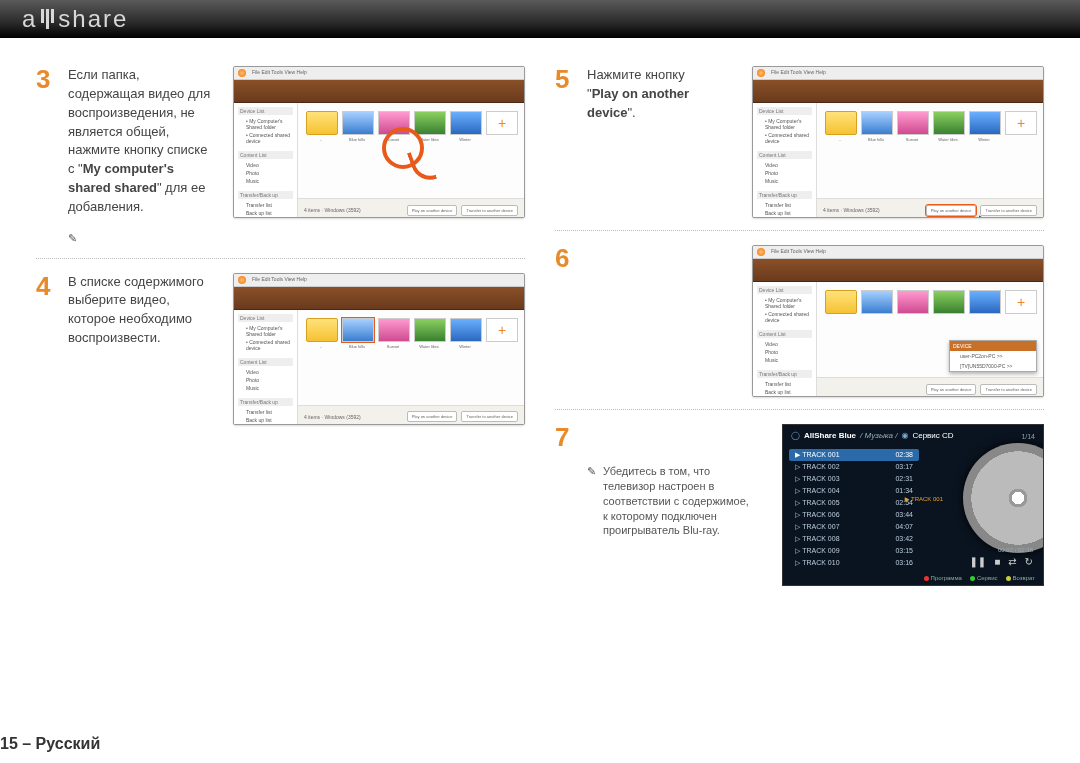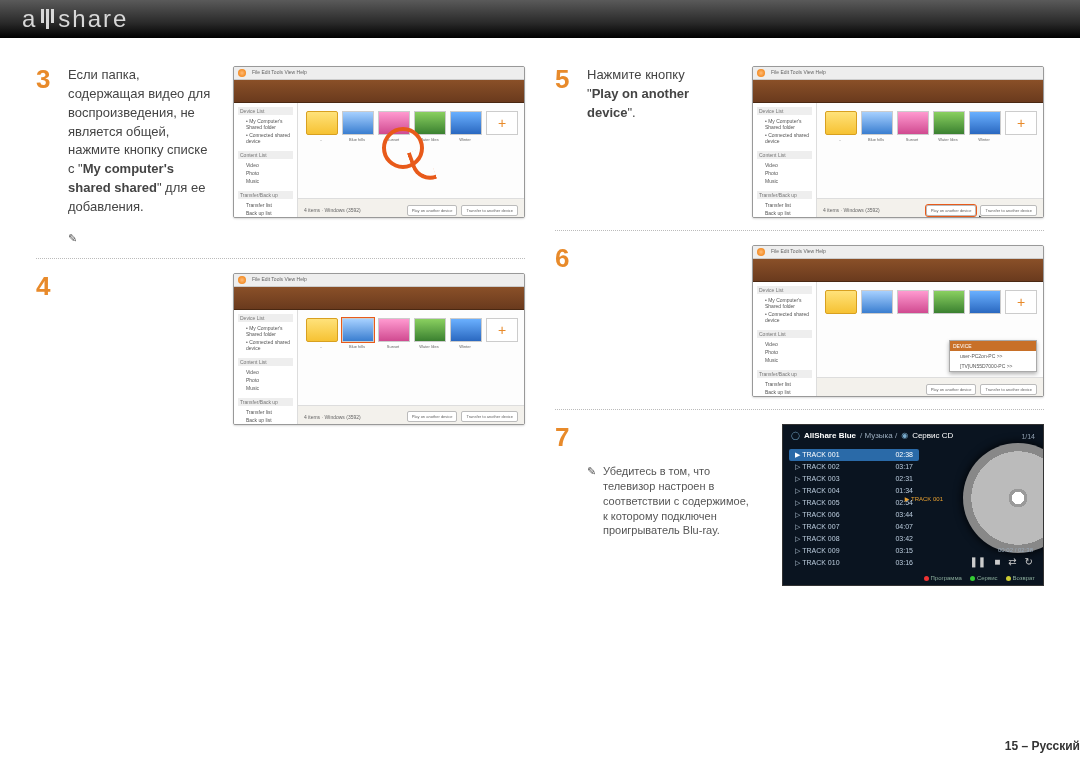--- a/index.html
+++ b/index.html
@@ -48,35 +48,35 @@
   .ring{position:absolute;width:34px;height:34px;border:4px solid #e85a1a;border-radius:50%;background:transparent;}
   .ring::after{content:"";position:absolute;width:16px;height:30px;border:4px solid #e85a1a;border-top:none;border-right:none;border-radius:0 0 0 20px;left:26px;top:18px;transform:rotate(-20deg);}
   .popup{position:absolute;right:6px;bottom:28px;width:86px;background:#fff;border:1px solid #aaa;box-shadow:0 2px 4px rgba(0,0,0,0.3);font-size:5px;}
   .popup .ph{background:#c87028;color:#fff;padding:2px 3px;}
   .popup .pi{padding:2px 3px 2px 10px;color:#555;}
   .cursor{position:absolute;width:0;height:0;}
   .cursor svg{width:10px;height:14px;}
   
   .tv{width:260px;height:160px;background:#0a1420;border:1px solid #333;color:#ccc;font-size:7px;position:relative;margin-left:auto;overflow:hidden;}
   .tv .top{padding:6px 8px;font-size:8px;color:#fff;display:flex;align-items:center;gap:4px;}
-  .tv .top .crumb{color:#9ab;}
+  .tv .top .crumb{color:#9ab;font-style:italic;}
   .tv .count{position:absolute;right:8px;top:8px;font-size:7px;color:#9ab;}
   .tv .list{position:absolute;left:6px;top:24px;width:130px;}
   .tv .row{display:flex;justify-content:space-between;padding:2px 6px;font-size:7px;color:#bcd;}
   .tv .row.sel{background:#2a6aa8;color:#fff;border-radius:2px;}
   .tv .disc{position:absolute;right:-30px;top:18px;width:110px;height:110px;border-radius:50%;background:radial-gradient(circle,#fff 0 8%,#999 8% 12%,#bbb 12% 60%,#888 60% 100%);box-shadow:0 0 10px #000;}
   .tv .np{position:absolute;right:100px;top:70px;font-size:6px;color:#e8a030;}
   .tv .ctrl{position:absolute;bottom:18px;right:10px;display:flex;gap:8px;font-size:10px;color:#ccc;}
   .tv .legend{position:absolute;bottom:4px;right:8px;font-size:6px;color:#8a9;display:flex;gap:8px;}
   .tv .legend span::before{content:"";display:inline-block;width:5px;height:5px;border-radius:50%;margin-right:2px;vertical-align:middle;}
   .tv .legend span:nth-child(1)::before{background:#e33;}
   .tv .legend span:nth-child(2)::before{background:#3c3;}
   .tv .legend span:nth-child(3)::before{background:#cc3;}
   .tv .time{position:absolute;bottom:32px;right:10px;font-size:6px;color:#9ab;}
-  .pagenum{text-align:right;font-size:12px;font-weight:bold;color:#333;position:absolute;bottom:10px;left:0;right:0;}
+  .pagenum{text-align:left;font-size:16px;font-weight:bold;color:#333;position:absolute;bottom:10px;left:0;right:0;}
   .step-row{display:flex;gap:14px;align-items:flex-start;margin-bottom:8px;}
   .step-row .textcol{flex:0 0 180px;}
   .step-row .textcol.wide{flex:0 0 200px;}
   .step-row .shotcol{flex:1;}
 </style>
 </head>
 <body>
 
 <div class="page">
   <div class="header">
@@ -169,20 +169,21 @@
           </div>
         </div>
       </div>
 
       <div class="sep"></div>
 
       <div class="step-row">
         <div class="textcol">
           <div class="step">
             <div class="num">4</div>
+            <div class="txt">В списке содержимого выберите видео, которое необходимо воспроизвести.</div>
           </div>
         </div>
         <div class="shotcol">
           <div class="shot shot-sm">
             <div class="menubar">File   Edit   Tools   View   Help</div>
             <div class="wood"></div>
             <div class="inner">
               <div class="side">
                 <div class="grp">
                     <div class="hd">Device List</div>

